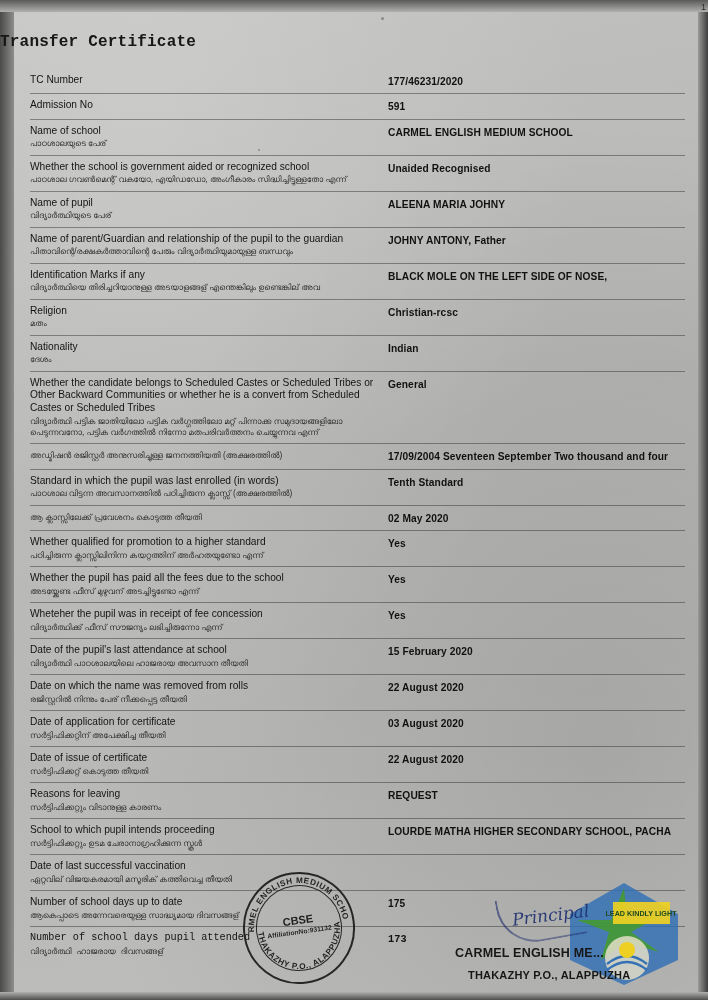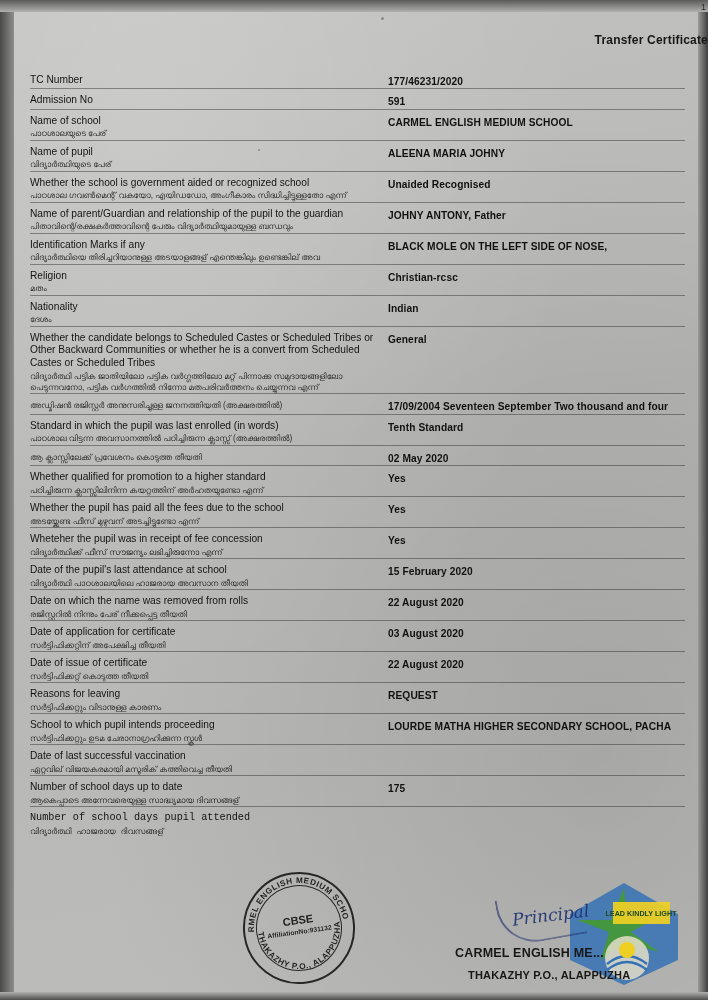--- a/index.html
+++ b/index.html
@@ -50,38 +50,40 @@
   .speck {
     position: absolute;
     background: rgba(90,90,90,0.55);
     border-radius: 50%;
   }
 
   .doc-title {
     position: absolute;
     top: 33px;
     left: 0; right: 0;
-    text-align: right;
-    font-size: 12px;
+    text-align: left;
+    font-size: 16px;
     font-weight: bold;
     color: #171717;
     letter-spacing: 0.2px;
+    font-family: Liberation Mono, monospace;
   }
 
   .rows {
     position: absolute;
     top: 74px;
     left: 30px;
     width: 655px;
   }
 
   .row {
     position: relative;
     display: flex;
     align-items: flex-start;
+    padding-bottom: 5px;
     margin-bottom: 5px;
     border-bottom: 1px solid rgba(40,40,40,0.45);
   }
   .row.no-rule { border-bottom: none; font-family: Liberation Mono, monospace; }
 
   .label-col {
     width: 350px;
     flex: 0 0 350px;
     padding-right: 8px;
   }
@@ -255,40 +257,40 @@
         <div class="lab-en">Name of school</div>
         <div class="lab-ml">പാഠശാലയുടെ പേര്</div>
       </div>
       <div class="value-col">
         <div class="val">CARMEL ENGLISH MEDIUM SCHOOL</div>
       </div>
     </div>
 
     <div class="row">
       <div class="label-col">
+        <div class="lab-en">Whether the school is government aided or recognized school</div>
+        <div class="lab-ml">പാഠശാല ഗവൺമെന്റ് വകയോ, എയിഡഡോ, അംഗീകാരം സിദ്ധിച്ചിട്ടുള്ളതോ എന്ന്</div>
+      </div>
+      <div class="value-col">
+        <div class="val">Unaided Recognised</div>
+      </div>
+    </div>
+
+    <div class="row">
+      <div class="label-col">
         <div class="lab-en">Name of pupil</div>
         <div class="lab-ml">വിദ്യാർത്ഥിയുടെ പേര്</div>
       </div>
       <div class="value-col">
         <div class="val">ALEENA MARIA JOHNY</div>
       </div>
     </div>
 
     <div class="row">
       <div class="label-col">
-        <div class="lab-en">Whether the school is government aided or recognized school</div>
-        <div class="lab-ml">പാഠശാല ഗവൺമെന്റ് വകയോ, എയിഡഡോ, അംഗീകാരം സിദ്ധിച്ചിട്ടുള്ളതോ എന്ന്</div>
-      </div>
-      <div class="value-col">
-        <div class="val">Unaided Recognised</div>
-      </div>
-    </div>
-
-    <div class="row">
-      <div class="label-col">
         <div class="lab-en">Name of parent/Guardian and relationship of the pupil to the guardian</div>
         <div class="lab-ml">പിതാവിന്റെ/രക്ഷകർത്താവിന്റെ പേരും വിദ്യാർത്ഥിയുമായുള്ള ബന്ധവും</div>
       </div>
       <div class="value-col">
         <div class="val">JOHNY ANTONY, Father</div>
       </div>
     </div>
 
     <div class="row">
       <div class="label-col">
@@ -465,20 +467,23 @@
       </div>
       <div class="value-col">
         <div class="val">175</div>
       </div>
     </div>
 
     <div class="row no-rule">
       <div class="label-col">
         <div class="lab-en">Number of school days pupil attended</div>
         <div class="lab-ml">വിദ്യാർത്ഥി ഹാജരായ ദിവസങ്ങള്</div>
+      </div>
+      <div class="value-col">
+        <div class="val">173</div>
       </div>
     </div>
 
   </div>
 
   <div class="cbse-seal">
     <div class="ring-o"></div>
     <div class="ring-i"></div>
     <svg class="seal-arc" viewBox="0 0 112 112">
       <defs>

